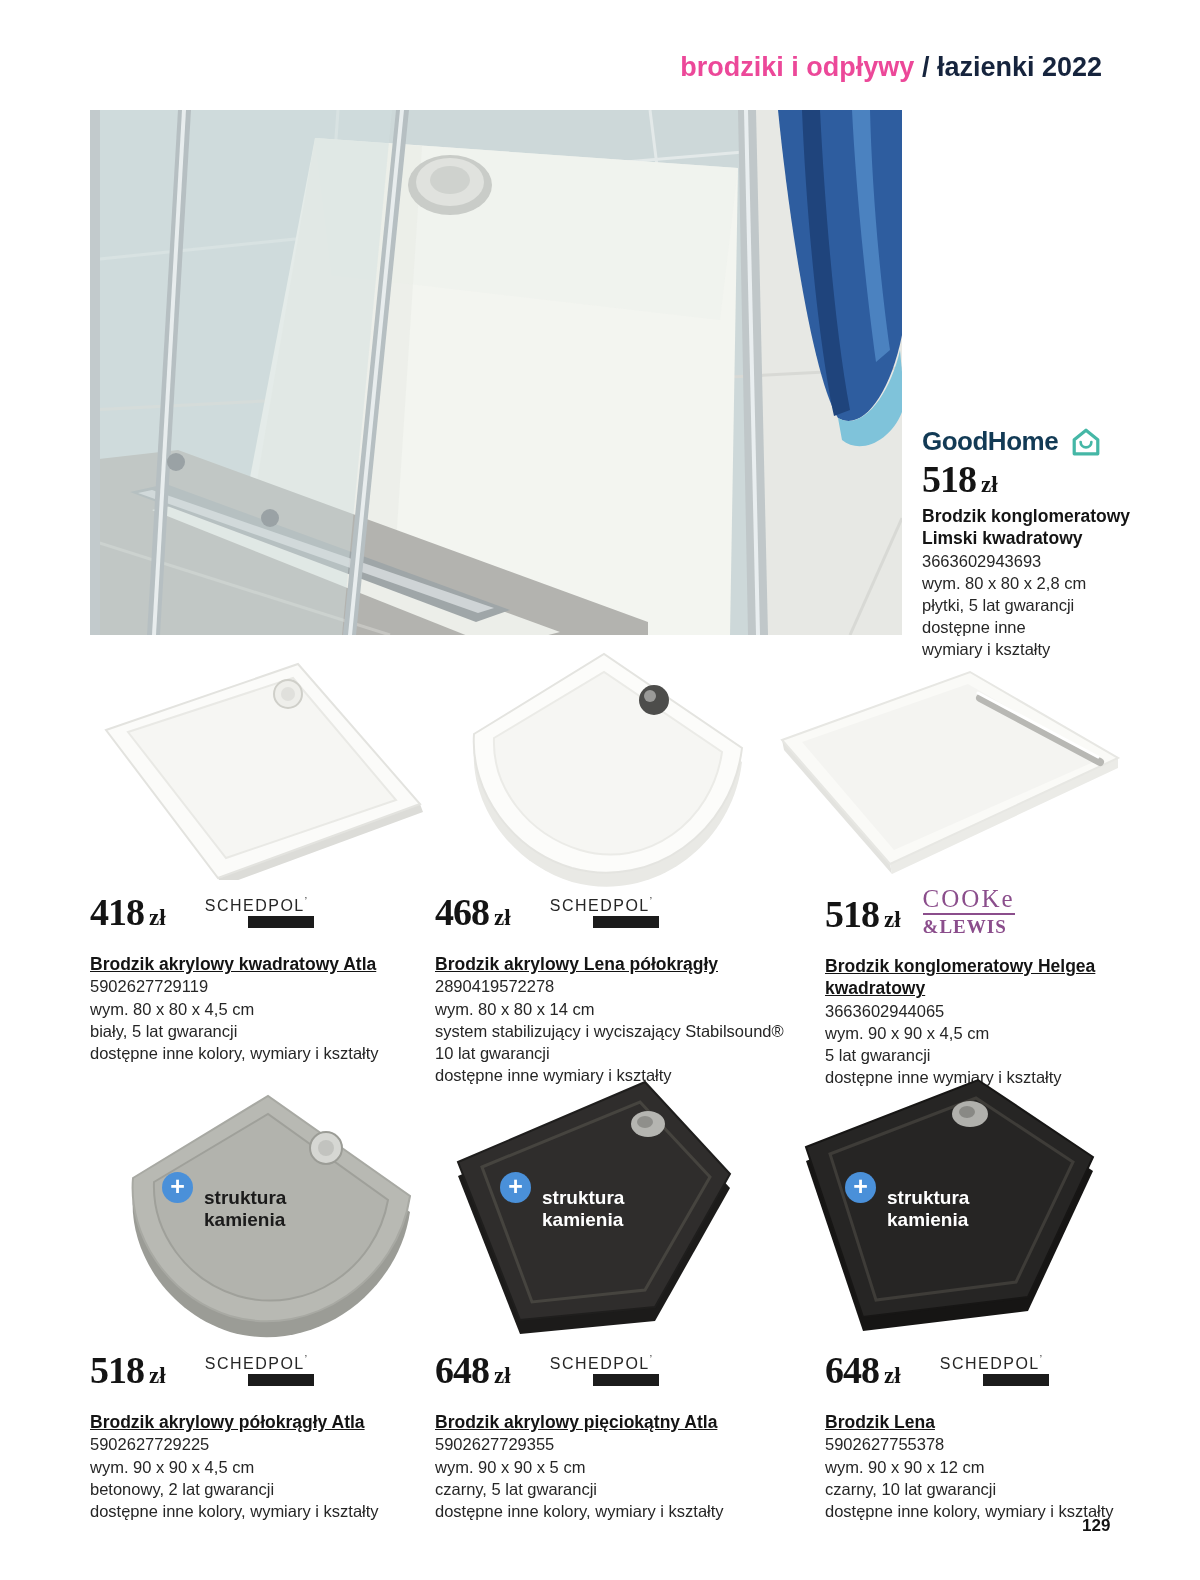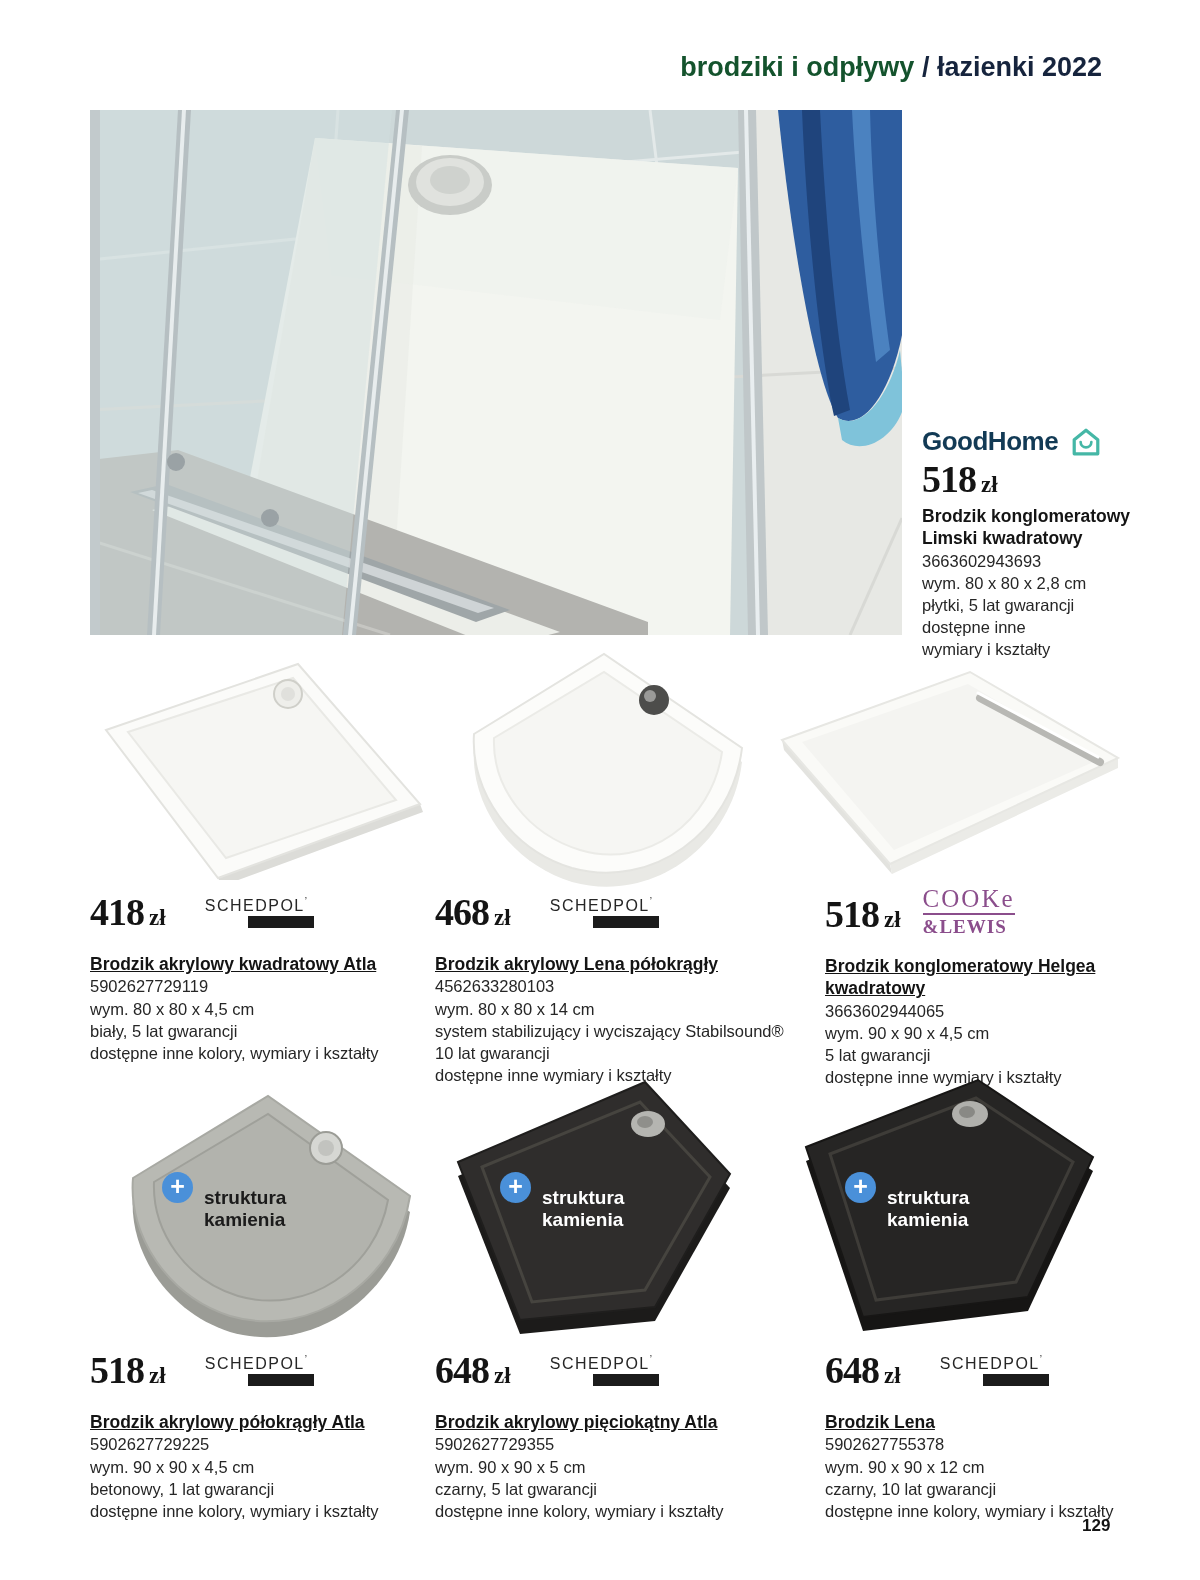--- a/index.html
+++ b/index.html
@@ -3,21 +3,21 @@
 <meta charset="utf-8">
 <title>brodziki i odpływy / łazienki 2022</title>
 <style>
   html,body{margin:0;padding:0;background:#ffffff;}
   .page{
     position:relative;width:1200px;height:1580px;background:#ffffff;
     font-family:"Liberation Sans","DejaVu Sans",sans-serif;color:#1a1a1a;overflow:hidden;
   }
   
   .hdr{position:absolute;top:52px;right:98px;font-size:27px;font-weight:800;letter-spacing:0;}
-  .hdr .blue{color:#14532d;}
+  .hdr .blue{color:#ec4899;}
   .hdr .dark{color:#16243d;}
   
   .hero-photo{position:absolute;left:90px;top:110px;width:812px;height:525px;}
   
   .hero-info{position:absolute;left:922px;top:426px;width:262px;}
   .gh-row{display:flex;align-items:center;gap:13px;}
   .gh-word{font-size:26px;font-weight:800;color:#123a55;letter-spacing:-0.5px;}
   .price-row{display:flex;align-items:flex-start;gap:34px;margin-top:6px;}
   .price{white-space:nowrap;font-family:Liberation Serif, serif;}
   .pnum{font-size:38px;font-weight:800;letter-spacing:-1px;color:#141414;}
@@ -174,21 +174,21 @@
     <div class="price-row">
       <div class="price">
         <span class="pnum">468</span><span class="punit">zł</span>
       </div>
       <div class="schedpol">
         <div class="schedpol-word">SCHEDPOL</div>
         <div class="schedpol-bar"></div>
       </div>
     </div>
     <div class="pname">Brodzik akrylowy Lena półokrągły</div>
-    <div class="pline">4562633280103</div>
+    <div class="pline">2890419572278</div>
     <div class="pline">wym. 80 x 80 x 14 cm</div>
     <div class="pline">system stabilizujący i wyciszający Stabilsound®</div>
     <div class="pline">10 lat gwarancji</div>
     <div class="pline">dostępne inne wymiary i kształty</div>
   </div>
 
   <div class="ptext" style="left:825px;top:880px;width:295px">
     <div class="price-row" style="gap:22px">
       <div class="price" style="margin-top:6px">
         <span class="pnum">518</span><span class="punit">zł</span>
@@ -261,21 +261,21 @@
         <span class="pnum">518</span><span class="punit">zł</span>
       </div>
       <div class="schedpol">
         <div class="schedpol-word">SCHEDPOL</div>
         <div class="schedpol-bar"></div>
       </div>
     </div>
     <div class="pname">Brodzik akrylowy półokrągły Atla</div>
     <div class="pline">5902627729225</div>
     <div class="pline">wym. 90 x 90 x 4,5 cm</div>
-    <div class="pline">betonowy, 1 lat gwarancji</div>
+    <div class="pline">betonowy, 2 lat gwarancji</div>
     <div class="pline">dostępne inne kolory, wymiary i kształty</div>
   </div>
 
   <div class="ptext" style="left:435px;top:1342px;width:340px">
     <div class="price-row">
       <div class="price">
         <span class="pnum">648</span><span class="punit">zł</span>
       </div>
       <div class="schedpol">
         <div class="schedpol-word">SCHEDPOL</div>

